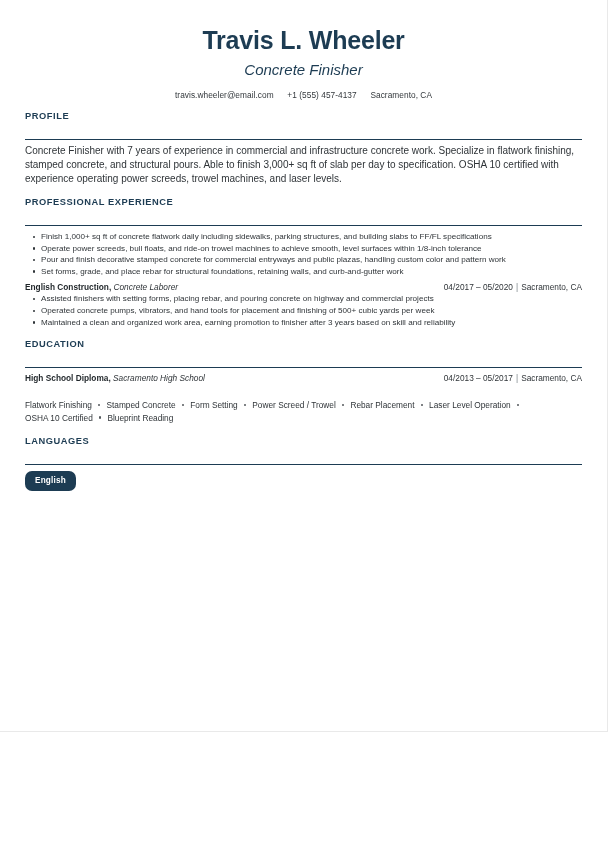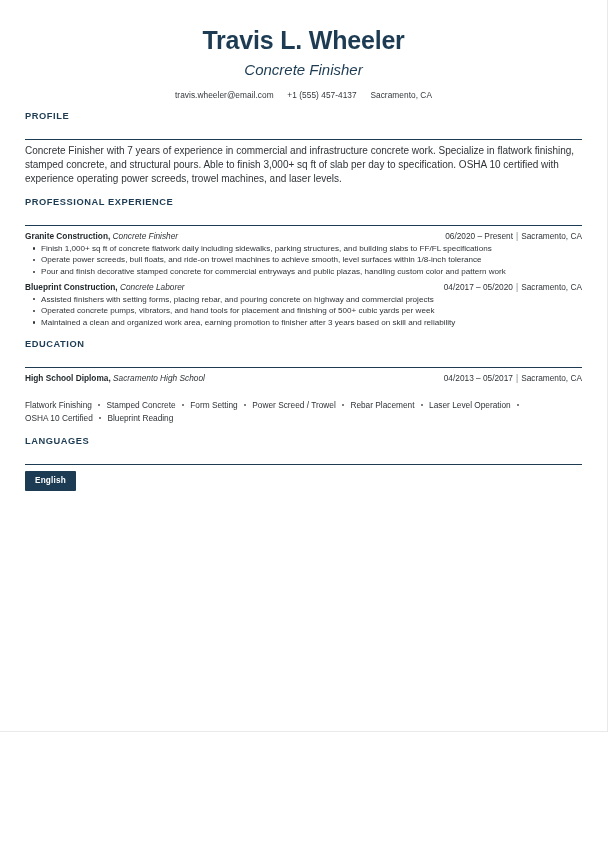--- a/index.html
+++ b/index.html
@@ -146,21 +146,21 @@
     gap: 6px;
   }
   .lang-badge {
     display: inline-block;
     background: #1d3c53;
     color: #ffffff;
     font-size: 8.2px;
     font-weight: bold;
     letter-spacing: 0.2px;
     padding: 5px 10px 6px 10px;
-    border-radius: 1px;
+    border-radius: 7px;
   }
 </style>
 </head>
 <body>
 
 <div class="page">
 
   <div class="header">
     <div class="full-name">Travis L. Wheeler</div>
     <div class="job-title">Concrete Finisher</div>
@@ -178,40 +178,32 @@
     <div class="section-body">
       <div class="profile-text">Concrete Finisher with 7 years of experience in commercial and infrastructure concrete work. Specialize in flatwork finishing, stamped concrete, and structural pours. Able to finish 3,000+ sq ft of slab per day to specification. OSHA 10 certified with experience operating power screeds, trowel machines, and laser levels.</div>
     </div>
   </div>
 
   <div class="section">
     <div class="section-title">PROFESSIONAL EXPERIENCE</div>
     <div class="section-body">
 
       <div class="entry">
-        <div class="entry-head">
-          <div class="entry-left">
-            <span class="org">Granite Construction,</span>
-            <span class="role">Concrete Finisher</span>
-          </div>
-          <div class="entry-right">
-            <span>06/2020 – Present</span><span class="sep-pipe">|</span><span>Sacramento, CA</span>
-          </div>
-        </div>
         <ul class="bullets">
           <li>Finish 1,000+ sq ft of concrete flatwork daily including sidewalks, parking structures, and building slabs to FF/FL specifications</li>
           <li>Operate power screeds, bull floats, and ride-on trowel machines to achieve smooth, level surfaces within 1/8-inch tolerance</li>
           <li>Pour and finish decorative stamped concrete for commercial entryways and public plazas, handling custom color and pattern work</li>
+          <li>Set forms, grade, and place rebar for structural foundations, retaining walls, and curb-and-gutter work</li>
         </ul>
       </div>
 
       <div class="entry">
         <div class="entry-head">
           <div class="entry-left">
-            <span class="org">Blueprint Construction,</span>
+            <span class="org">English Construction,</span>
             <span class="role">Concrete Laborer</span>
           </div>
           <div class="entry-right">
             <span>04/2017 – 05/2020</span><span class="sep-pipe">|</span><span>Sacramento, CA</span>
           </div>
         </div>
         <ul class="bullets">
           <li>Assisted finishers with setting forms, placing rebar, and pouring concrete on highway and commercial projects</li>
           <li>Operated concrete pumps, vibrators, and hand tools for placement and finishing of 500+ cubic yards per week</li>
           <li>Maintained a clean and organized work area, earning promotion to finisher after 3 years based on skill and reliability</li>

